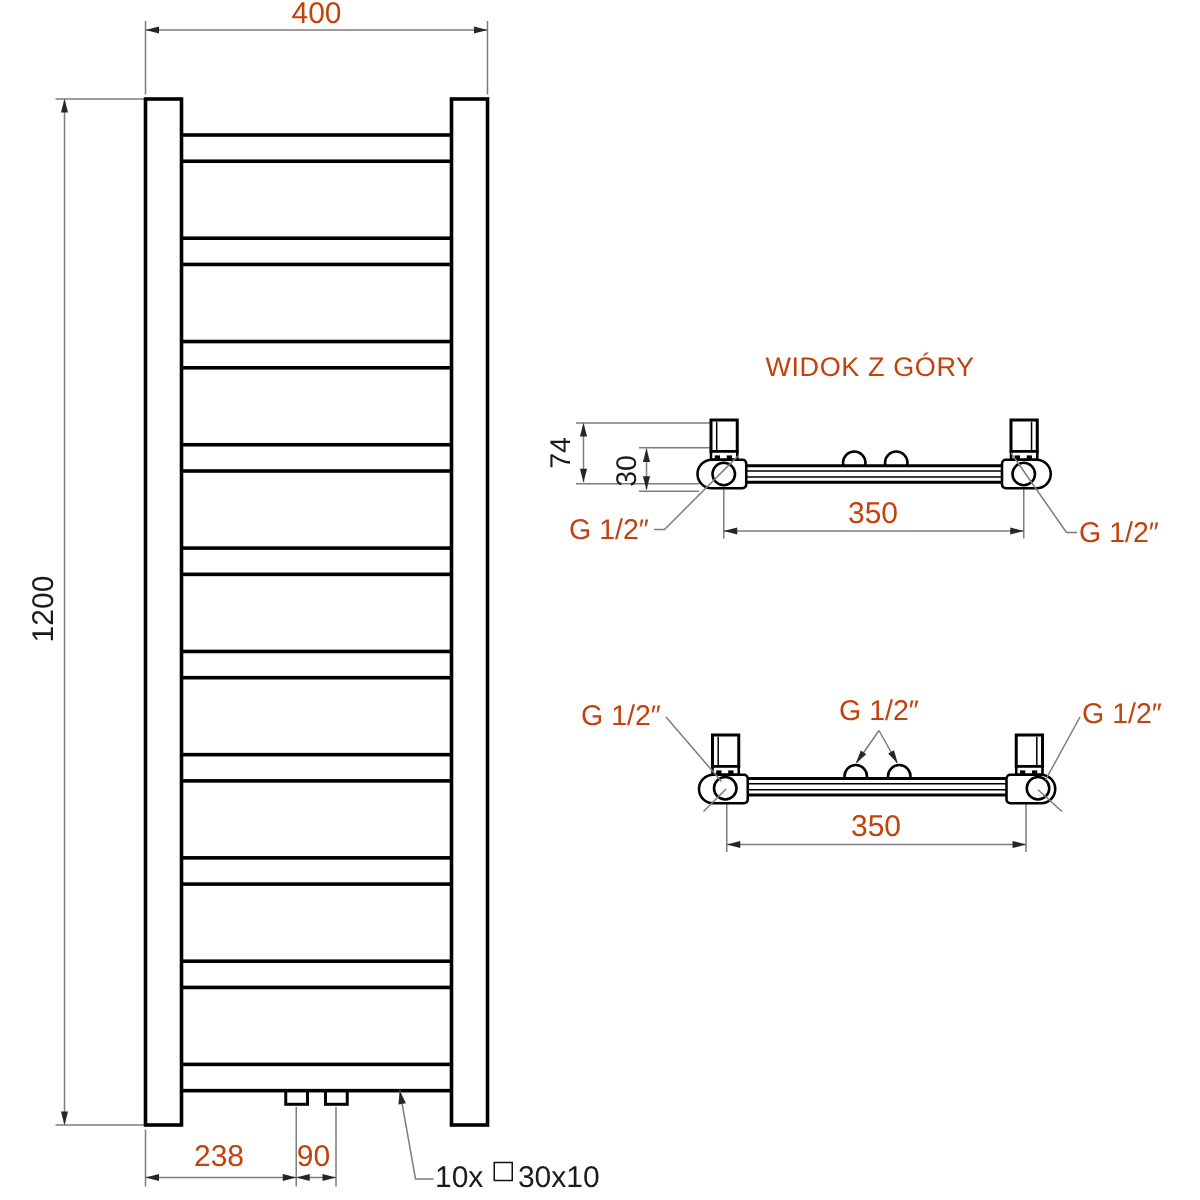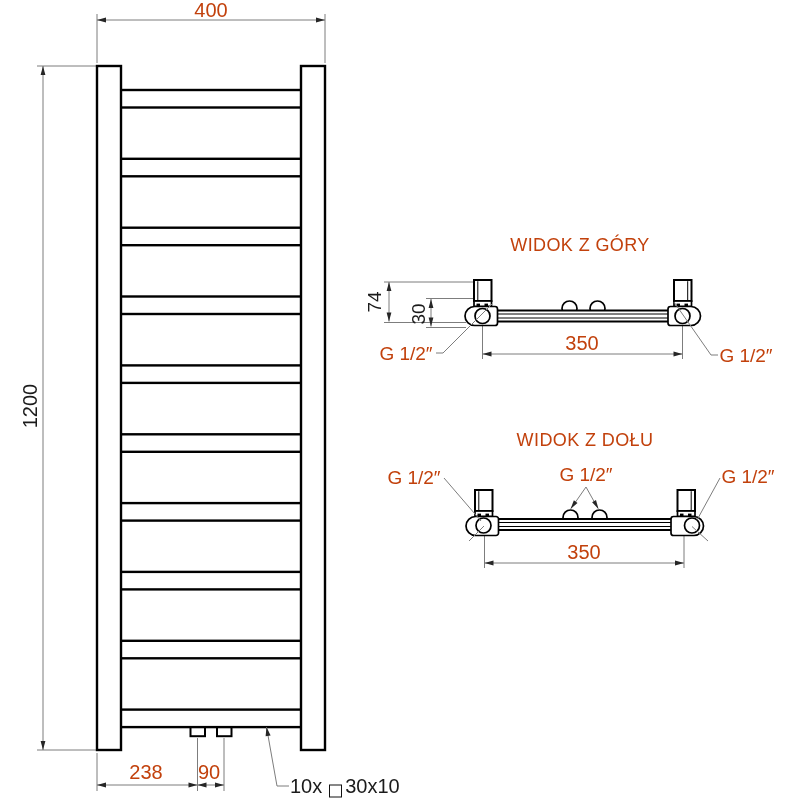--- a/index.html
+++ b/index.html
@@ -14,21 +14,21 @@
   .obj3{stroke:#000;stroke-width:1.7;fill:#fff;}
   .inner{stroke:#000;stroke-width:1;fill:none;}
   .mark{fill:#000;stroke:none;}
   .lbl{position:absolute;white-space:nowrap;transform:translate(-50%,-50%);color:#c2410c;}
   .lblv{position:absolute;white-space:nowrap;transform:translate(-50%,-50%) rotate(-90deg);color:#1b1b1b;}
   .dimtx{font-size:20px;}
   .dimtv{font-size:19px;}
   .title{font-size:18px;letter-spacing:.4px;}
   .gtx{font-size:19px;}
   .note{position:absolute;left:290px;top:786px;transform:translate(0,-50%);
-        font-size:20px;display:flex;align-items:flex-end;white-space:nowrap;}
+        font-size:20px;display:flex;align-items:flex-start;white-space:nowrap;}
   .sq{display:inline-block;width:11px;height:11px;border:1.7px solid #111;
       margin:0 3px 0 7px;background:#fff;}
 </style>
 </head>
 <body>
 
 <div class="canvas">
 
 <svg width="800" height="800" viewBox="0 0 800 800">
 
@@ -171,19 +171,18 @@
   <span>30x10</span>
 </div>
 
 <div class="lbl title" style="left:580px;top:245px">WIDOK Z GÓRY</div>
 <div class="lblv dimtv" style="left:375px;top:301.5px">74</div>
 <div class="lblv dimtv" style="left:418.5px;top:313.5px">30</div>
 <div class="lbl dimtx" style="left:582px;top:343px">350</div>
 <div class="lbl gtx" style="left:406px;top:354px">G 1/2″</div>
 <div class="lbl gtx" style="left:746px;top:355.5px">G 1/2″</div>
 
-<div class="lbl title" style="left:585px;top:440px">WIDOK Z DOŁU</div>
 <div class="lbl gtx" style="left:414px;top:478px">G 1/2″</div>
 <div class="lbl gtx" style="left:586px;top:474.5px">G 1/2″</div>
 <div class="lbl gtx" style="left:748px;top:476.5px">G 1/2″</div>
 <div class="lbl dimtx" style="left:584px;top:552px">350</div>
 
 </div>
 
 </body></html>

